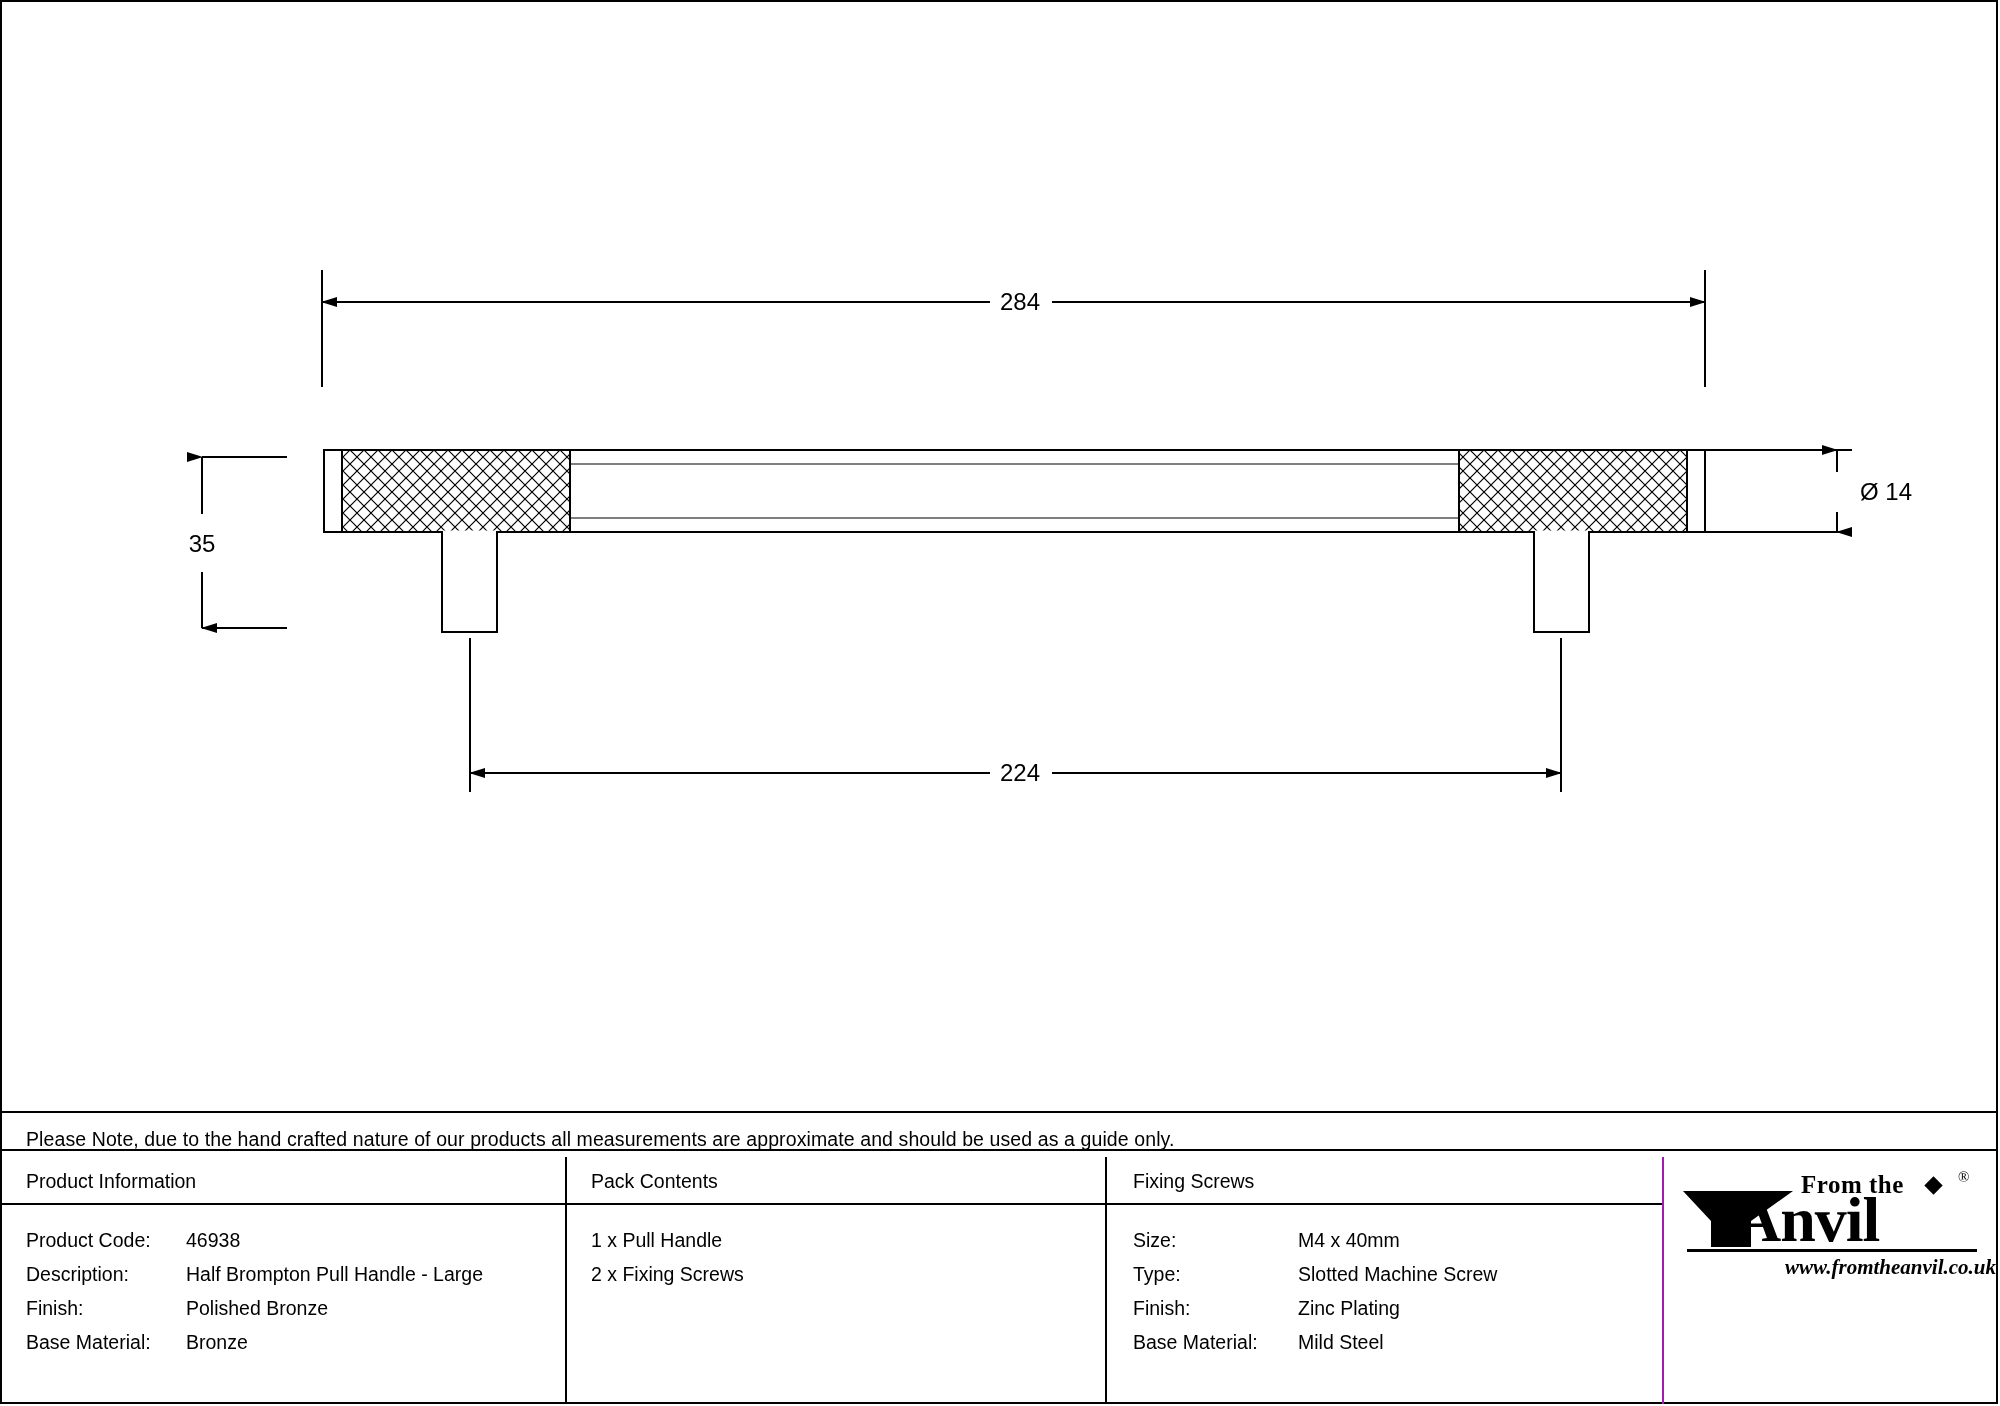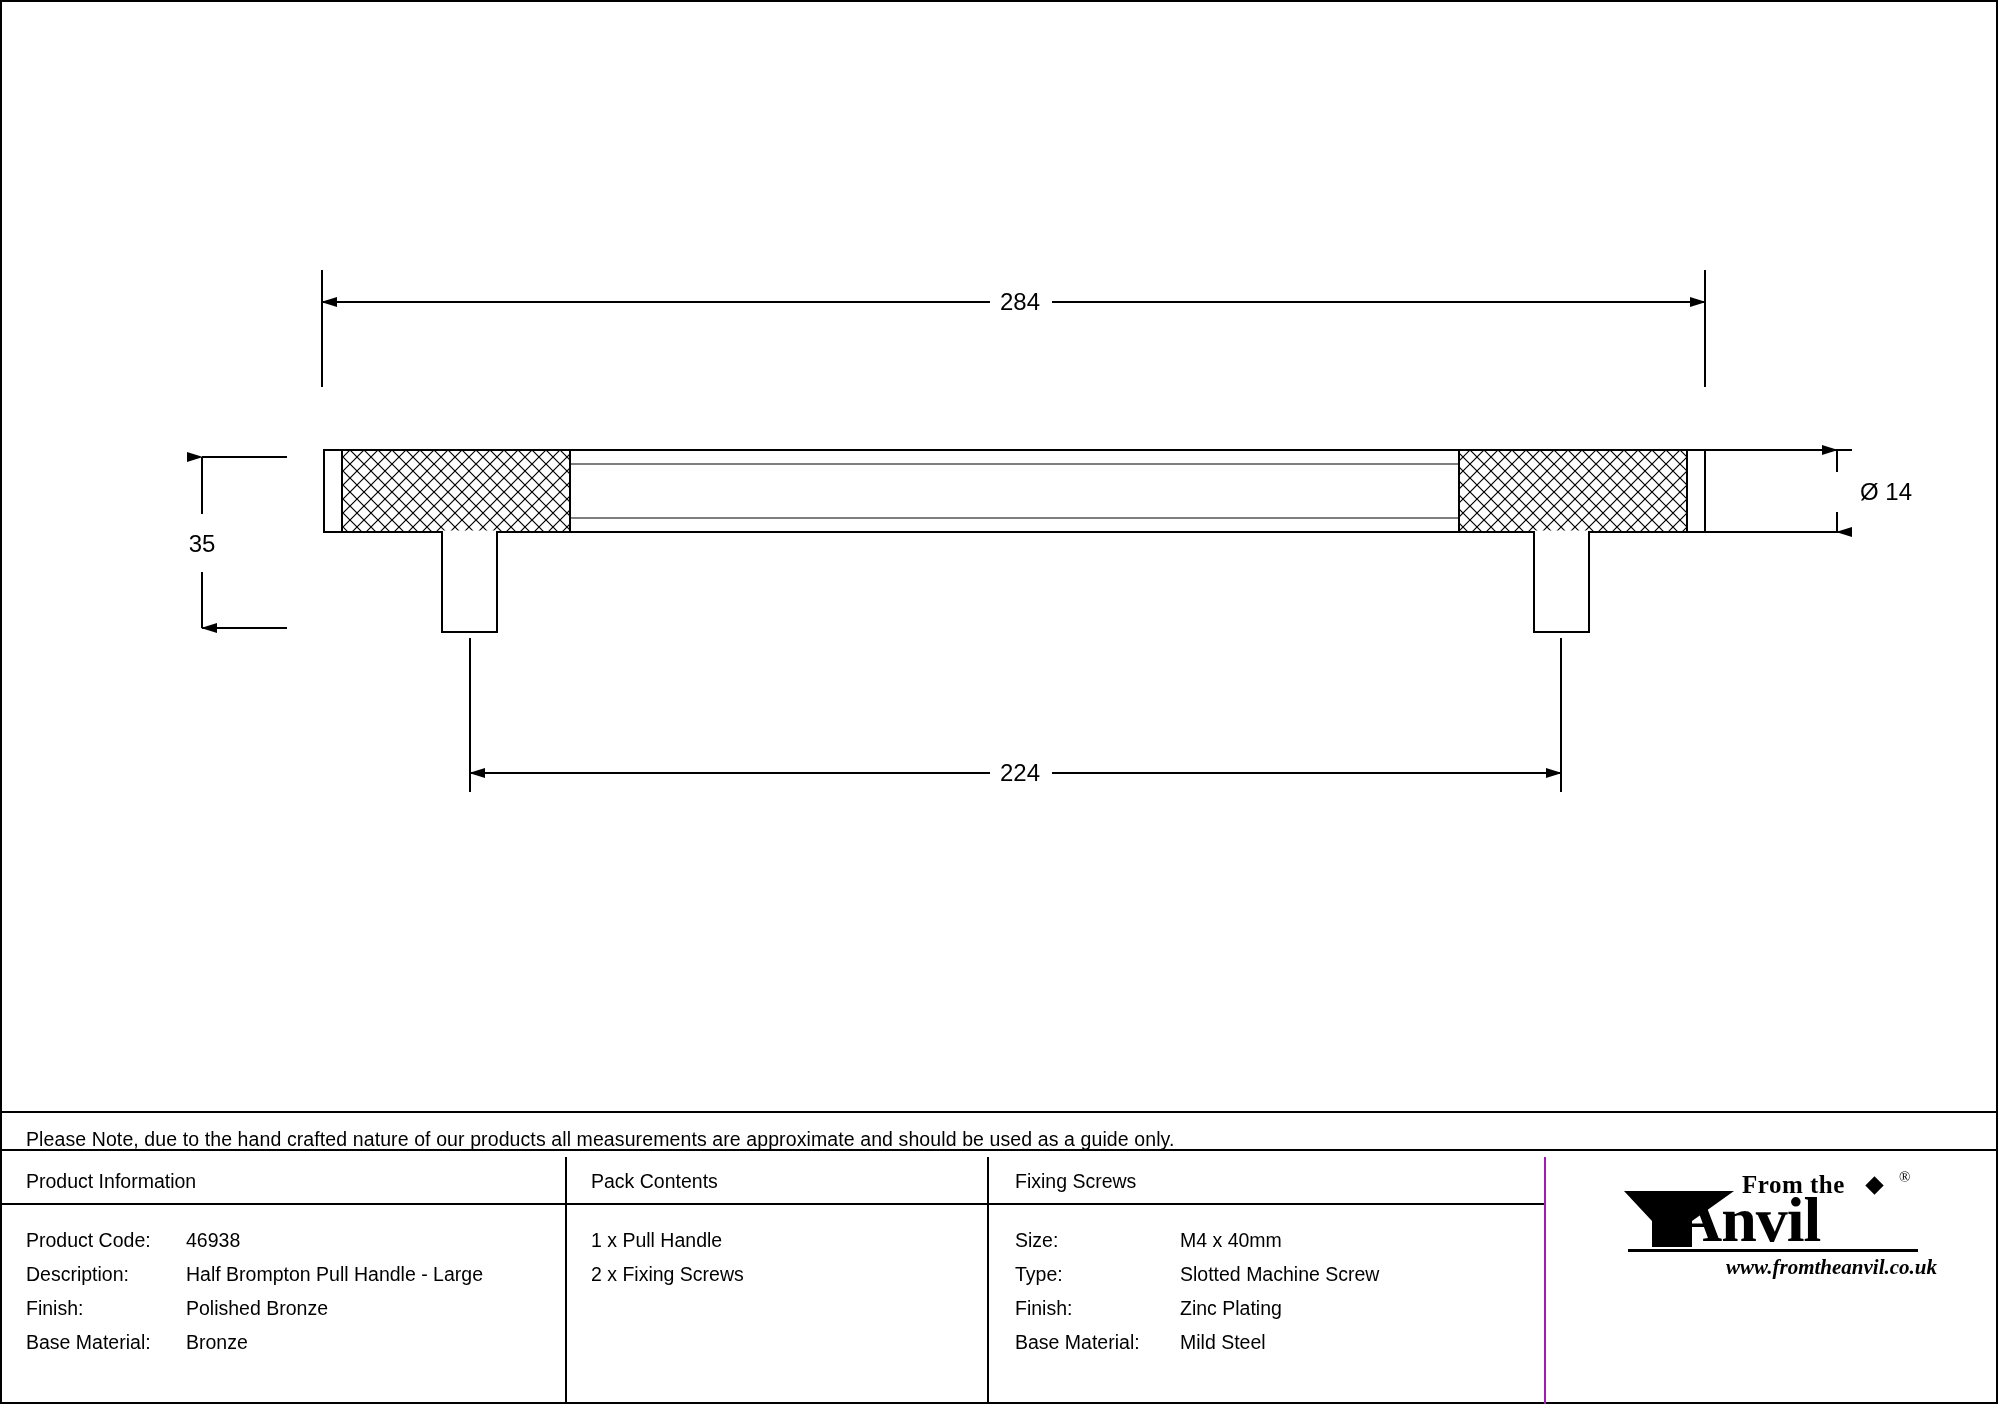--- a/index.html
+++ b/index.html
@@ -21,21 +21,21 @@
   .note-text { padding-left:24px; font-size:19.5px; letter-spacing:0.1px; }
 
   
   .info-table {
     position:absolute; left:0; top:1147px; width:1996px; height:255px;
     border-top:2px solid #000; box-sizing:border-box;
     display:flex;
   }
   .col { box-sizing:border-box; position:relative;margin-top:6px; }
   .col-1 { width:565px; border-right:2px solid #000; }
-  .col-2 { width:422px; border-right:2px solid #000; }
+  .col-2 { width:540px; border-right:2px solid #000; }
   .col-3 { width:557px; border-right:2px solid #a21caf; }
   .col-4 { flex:1; }
 
   .col-head {
     height:48px; line-height:48px; padding-left:24px;
     font-size:19.5px; border-bottom:2px solid #000; box-sizing:border-box;
   }
   .col-body { padding:18px 0 0 24px; font-size:19.5px; }
 
   .kv { display:flex; line-height:34px; }

